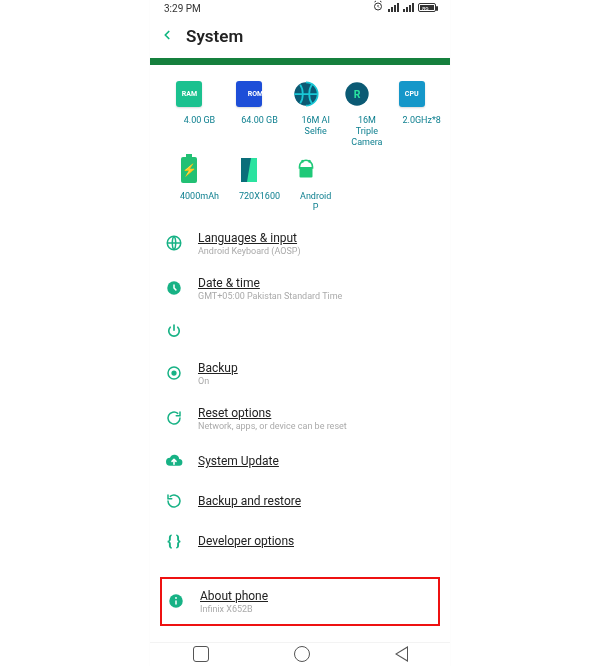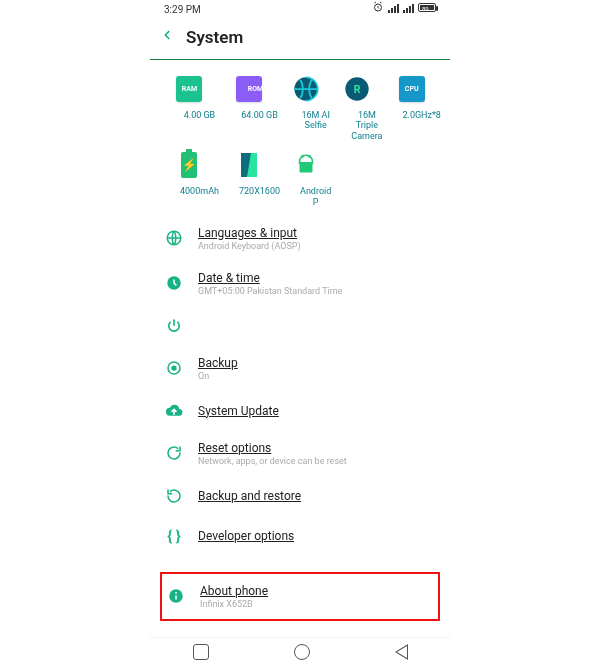--- a/index.html
+++ b/index.html
@@ -33,35 +33,35 @@
   .sig span:nth-child(1){height:3px}.sig span:nth-child(2){height:5px}
   .sig span:nth-child(3){height:7px}.sig span:nth-child(4){height:9px}
   .batt { display:inline-flex; align-items:center; }
   .batt .body { width:18px; height:9px; border:1px solid #333; border-radius:2px; position:relative; }
   .batt .body::after{content:"";position:absolute;right:-3px;top:2px;width:2px;height:5px;background:#333;border-radius:1px;}
   .batt .fill{position:absolute;left:1px;top:1px;bottom:1px;width:85%;background:#333;}
   .batt .pct{font-size:6px;color:#fff;position:absolute;left:3px;top:0;line-height:9px;}
   .header {
     display:flex; align-items:center; gap:12px;
     padding: 12px 14px 12px 10px;
-    border-bottom: 1px solid #15803d;
+    border-bottom: 7px solid #15803d;
   }
   .back-chevron { color:#0fb680; font-size:16px; font-weight:700; }
   .header h1 { font-size:17px; font-weight:600; color:#222; }
   .specs {
     display:grid;
     grid-template-columns:repeat(5,1fr);
     gap: 8px 0;
     padding: 14px 10px 8px;
   }
   .spec { display:flex; flex-direction:column; align-items:center; gap:6px; }
   .spec .iconbox { width:30px; height:30px; display:flex; align-items:center; justify-content:center; }
   .spec .label { font-size:9px; color:#0d7f8f; text-align:center; line-height:1.2; min-height:20px;margin-left:20px; }
   .chipsq { width:26px;height:26px;background:#1bc18f;border-radius:3px;color:#fff;font-size:7px;font-weight:700;display:flex;align-items:center;justify-content:center;box-shadow:0 1px 2px rgba(0,0,0,0.15);}
-  .chipsq.alt{background:#8b5cf6;padding-left:12px;}
+  .chipsq.alt{background:#1d4ed8;padding-left:12px;}
   .battico{width:16px;height:26px;background:#22c074;border-radius:2px;position:relative;}
   .battico::before{content:"";position:absolute;top:-3px;left:5px;width:6px;height:3px;background:#22c074;}
   .battico::after{content:"⚡";position:absolute;inset:0;display:flex;align-items:center;justify-content:center;color:#fff;font-size:12px;}
   .list { padding: 0 14px; flex:1; }
   .item {
     display:flex; align-items:center; gap:14px;
     padding: 10px 0;
   }
   .item .ico { width:20px; height:20px; display:flex; align-items:center; justify-content:center; flex-shrink:0; }
   .item .txt { display:flex; flex-direction:column; gap:1px; overflow:hidden;}
@@ -238,40 +238,40 @@
           </svg>
       </div>
       <div class="txt">
         <span class="title">Backup</span>
         <span class="sub">On</span>
       </div>
     </div>
 
     <div class="item">
       <div class="ico">
+        <svg width="18" height="18" viewBox="0 0 24 24" fill="none" stroke="#17b285" stroke-width="2" stroke-linecap="round">
+            <path d="M20 12a8 8 0 1 1-3-6.2"></path>
+            <polyline points="20 4 20 9 15 9"></polyline>
+          </svg>
+      </div>
+      <div class="txt">
+        <span class="title">Reset options</span>
+        <span class="sub">Network, apps, or device can be reset</span>
+      </div>
+    </div>
+
+    <div class="item">
+      <div class="ico">
         <svg width="20" height="16" viewBox="0 0 24 20">
             <path d="M7 16a5 5 0 0 1 0-10 6 6 0 0 1 11.5 1.5A4 4 0 0 1 18 16z" fill="#17b285"></path>
             <path d="M12 14V8m0 0l-2.5 2.5M12 8l2.5 2.5" stroke="#fff" stroke-width="2" fill="none" stroke-linecap="round" stroke-linejoin="round"></path>
           </svg>
       </div>
       <div class="txt">
         <span class="title">System Update</span>
-      </div>
-    </div>
-
-    <div class="item">
-      <div class="ico">
-        <svg width="18" height="18" viewBox="0 0 24 24" fill="none" stroke="#17b285" stroke-width="2" stroke-linecap="round">
-            <path d="M20 12a8 8 0 1 1-3-6.2"></path>
-            <polyline points="20 4 20 9 15 9"></polyline>
-          </svg>
-      </div>
-      <div class="txt">
-        <span class="title">Reset options</span>
-        <span class="sub">Network, apps, or device can be reset</span>
       </div>
     </div>
 
     <div class="item">
       <div class="ico">
         <svg width="18" height="18" viewBox="0 0 24 24" fill="none" stroke="#17b285" stroke-width="2" stroke-linecap="round">
             <path d="M4 12a8 8 0 1 0 3-6.2"></path>
             <polyline points="4 4 4 9 9 9"></polyline>
           </svg>
       </div>

